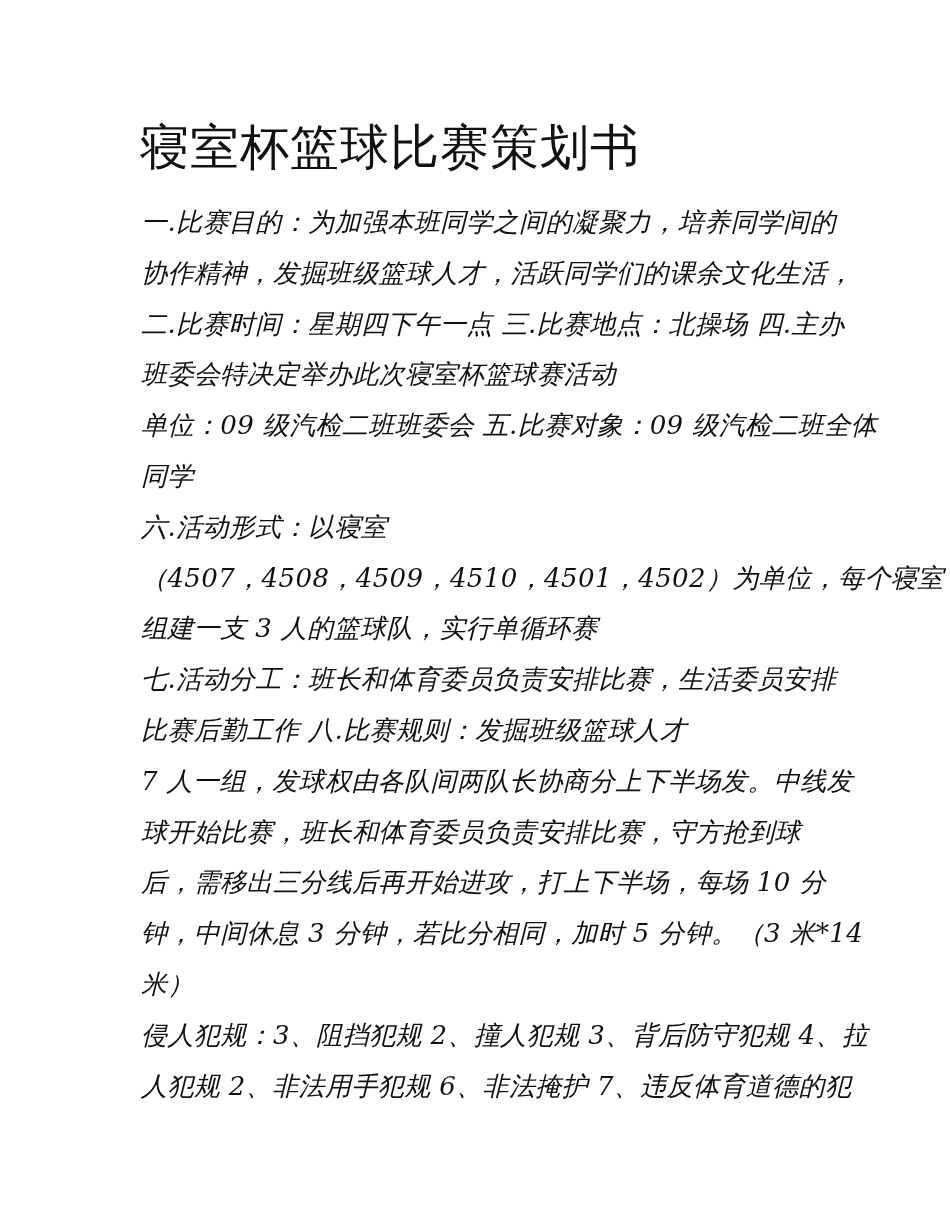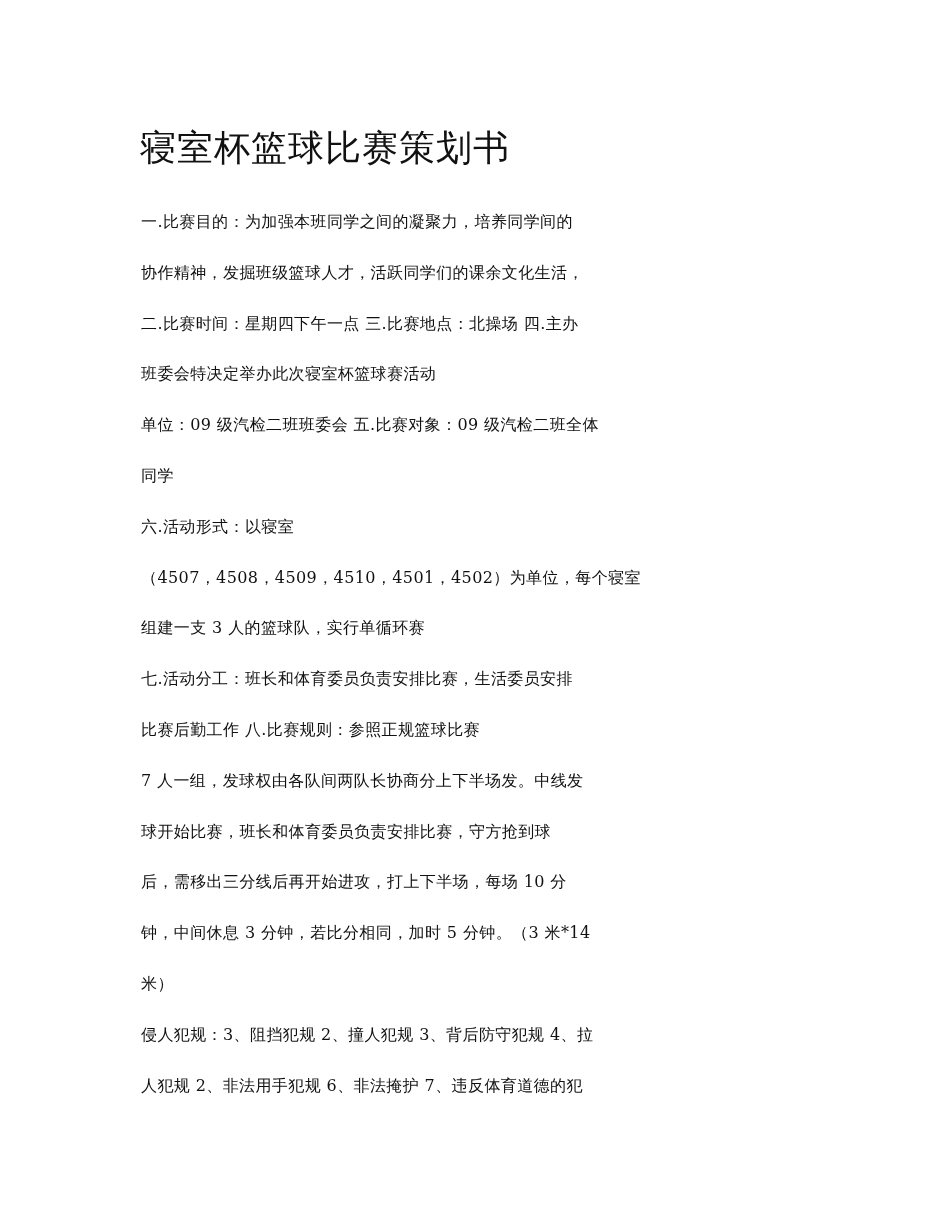--- a/index.html
+++ b/index.html
@@ -19,61 +19,62 @@
       position: absolute;
       left: 0; top: 0;
       width: 950px;
       height: 1229px;
       background: #ffffff;
     }
     .title {
       position: absolute;
       left: 140px;
       top: 118px;
-      font-size: 36px;
+      font-size: 49px;
       line-height: 60px;
       letter-spacing: 1px;
       white-space: nowrap;
       font-weight: normal;
       margin: 0;
     }
     .body-lines {
       position: absolute;
       left: 141px;
       top: 202px;
       width: 680px;
       margin: 0;
       padding: 0;
       list-style: none;
     }
     .line {
       height: 50.8px;
       line-height: 40px;
-      font-size: 16px;
+      font-size: 26px;
       white-space: nowrap;
       letter-spacing: 0.4px;
+      font-style: italic;
     }
   </style>
 </head>
 <body>
 
 <div class="page">
   <h1 class="title">寝室杯篮球比赛策划书</h1>
   <ul class="body-lines">
     <li class="line">一.比赛目的：为加强本班同学之间的凝聚力，培养同学间的</li>
     <li class="line">协作精神，发掘班级篮球人才，活跃同学们的课余文化生活，</li>
     <li class="line">二.比赛时间：星期四下午一点 三.比赛地点：北操场 四.主办</li>
     <li class="line">班委会特决定举办此次寝室杯篮球赛活动</li>
     <li class="line">单位：09 级汽检二班班委会 五.比赛对象：09 级汽检二班全体</li>
     <li class="line">同学</li>
     <li class="line">六.活动形式：以寝室</li>
     <li class="line">（4507，4508，4509，4510，4501，4502）为单位，每个寝室</li>
     <li class="line">组建一支 3 人的篮球队，实行单循环赛</li>
     <li class="line">七.活动分工：班长和体育委员负责安排比赛，生活委员安排</li>
-    <li class="line">比赛后勤工作 八.比赛规则：参照正规篮球比赛</li>
+    <li class="line">比赛后勤工作 八.比赛规则：发掘班级篮球人才</li>
     <li class="line">7 人一组，发球权由各队间两队长协商分上下半场发。中线发</li>
     <li class="line">球开始比赛，班长和体育委员负责安排比赛，守方抢到球</li>
     <li class="line">后，需移出三分线后再开始进攻，打上下半场，每场 10 分</li>
     <li class="line">钟，中间休息 3 分钟，若比分相同，加时 5 分钟。（3 米*14</li>
     <li class="line">米）</li>
     <li class="line">侵人犯规：3、阻挡犯规 2、撞人犯规 3、背后防守犯规 4、拉</li>
     <li class="line">人犯规 2、非法用手犯规 6、非法掩护 7、违反体育道德的犯</li>
   </ul>
 </div>
 

